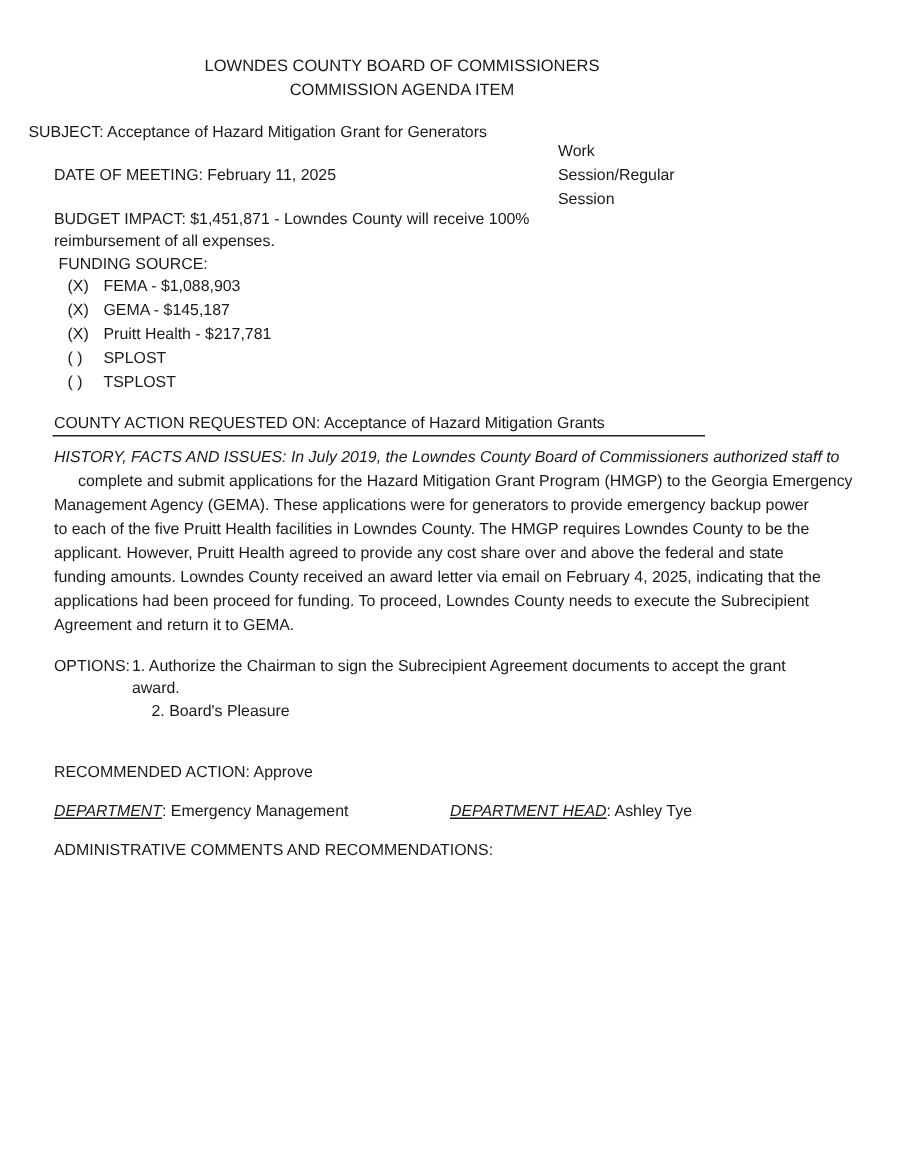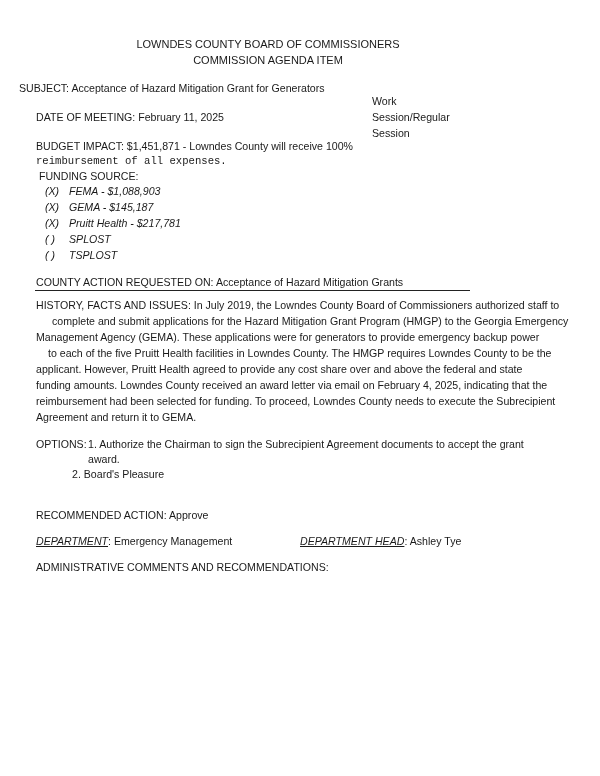--- a/index.html
+++ b/index.html
@@ -5,41 +5,41 @@
   html, body { margin: 0; padding: 0; background: #ffffff; }
   body {
     width: 600px; height: 776px; position: relative; overflow: hidden;
     font-family: "Liberation Sans", sans-serif; color: #1a1a1a;
     font-size: 10.6px; line-height: 15.8px;
   }
   .abs { position: absolute; white-space: nowrap; }
   .title { position: absolute; left: 0; width: 536px; text-align: center; font-size: 11px; }
   .u { text-decoration: underline; font-style: italic; }
   .rule { position: absolute; left: 35px; width: 435px; top: 290px; height: 1px; background: #222; }
-  .fs-item { position: absolute; left: 45px; white-space: nowrap; font-style: italic; }
+  .fs-item { position: absolute; left: 45px; white-space: nowrap; }
   .fs-item .mark { display: inline-block; width: 24px; }
 </style>
 </head>
 <body>
 
 <div>
 
   <div class="title" style="top:37px;">LOWNDES COUNTY BOARD OF COMMISSIONERS</div>
   <div class="title" style="top:53px;">COMMISSION AGENDA ITEM</div>
 
   <div class="abs" style="left:19px; top:81px;">SUBJECT: Acceptance of Hazard Mitigation Grant for Generators</div>
 
   <div class="abs" style="left:372px; top:94px;">Work</div>
   <div class="abs" style="left:372px; top:110px;">Session/Regular</div>
   <div class="abs" style="left:372px; top:126px;">Session</div>
 
   <div class="abs" style="left:36px; top:110px;">DATE OF MEETING: February 11, 2025</div>
 
   <div class="abs" style="left:36px; top:139px;">BUDGET IMPACT: $1,451,871 - Lowndes County will receive 100%</div>
-  <div class="abs" style="left:36px; top:154px;font-family:Liberation Mono, monospace;">reimbursement of all expenses.</div>
+  <div class="abs" style="left:36px; top:154px;">reimbursement of all expenses.</div>
 
   <div class="abs" style="left:39px; top:169px;">FUNDING SOURCE:</div>
 
   <div class="fs-item" style="top:184px;">
     <span class="mark">(X)</span><span>FEMA - $1,088,903</span>
   </div>
   <div class="fs-item" style="top:200px;">
     <span class="mark">(X)</span><span>GEMA - $145,187</span>
   </div>
   <div class="fs-item" style="top:216px;">
@@ -49,34 +49,34 @@
     <span class="mark">( )</span><span>SPLOST</span>
   </div>
   <div class="fs-item" style="top:248px;">
     <span class="mark">( )</span><span>TSPLOST</span>
   </div>
 
   <div class="abs" style="left:36px; top:275px;">COUNTY ACTION REQUESTED ON: Acceptance of Hazard Mitigation Grants</div>
   <div class="rule"></div>
 
   <div>
-    <div class="abs" style="left:36px; top:298px;">HISTORY, FACTS AND ISSUES: In July 2019, the Lowndes County Board of Commissioners authorized staff to</div>
+    <div class="abs" style="left:36px; top:298px;font-style:italic;">HISTORY, FACTS AND ISSUES: In July 2019, the Lowndes County Board of Commissioners authorized staff to</div>
     <div class="abs" style="left:52px; top:314px;text-align:right;">complete and submit applications for the Hazard Mitigation Grant Program (HMGP) to the Georgia Emergency</div>
     <div class="abs" style="left:36px; top:330px;">Management Agency (GEMA).  These applications were for generators to provide emergency backup power</div>
-    <div class="abs" style="left:48px; top:346px;">to each of the five Pruitt Health facilities in Lowndes County.  The HMGP requires Lowndes County to be the</div>
+    <div class="abs" style="left:36px; top:346px;">to each of the five Pruitt Health facilities in Lowndes County.  The HMGP requires Lowndes County to be the</div>
     <div class="abs" style="left:36px; top:362px;">applicant. However, Pruitt Health agreed to provide any cost share over and above the federal and state</div>
     <div class="abs" style="left:36px; top:378px;">funding amounts. Lowndes County received an award letter via email on February 4, 2025, indicating that the</div>
-    <div class="abs" style="left:36px; top:394px;">reimbursement had been selected for funding. To proceed, Lowndes County needs to execute the Subrecipient</div>
+    <div class="abs" style="left:36px; top:394px;">applications had been proceed for funding. To proceed, Lowndes County needs to execute the Subrecipient</div>
     <div class="abs" style="left:36px; top:410px;">Agreement and return it to GEMA.</div>
   </div>
 
   <div class="abs" style="left:36px; top:437px;">OPTIONS:</div>
   <div class="abs" style="left:88px; top:437px;">1. Authorize the Chairman to sign the Subrecipient Agreement documents to accept the grant</div>
   <div class="abs" style="left:88px; top:452px;">award.</div>
-  <div class="abs" style="left:72px; top:467px;">2. Board's Pleasure</div>
+  <div class="abs" style="left:101px; top:467px;">2. Board's Pleasure</div>
 
   <div class="abs" style="left:36px; top:508px;">RECOMMENDED ACTION: Approve</div>
 
   <div class="abs" style="left:36px; top:534px;">
     <span class="u">DEPARTMENT</span><span>: Emergency Management</span>
   </div>
   <div class="abs" style="left:300px; top:534px;">
     <span class="u">DEPARTMENT HEAD</span><span>: Ashley Tye</span>
   </div>
 

